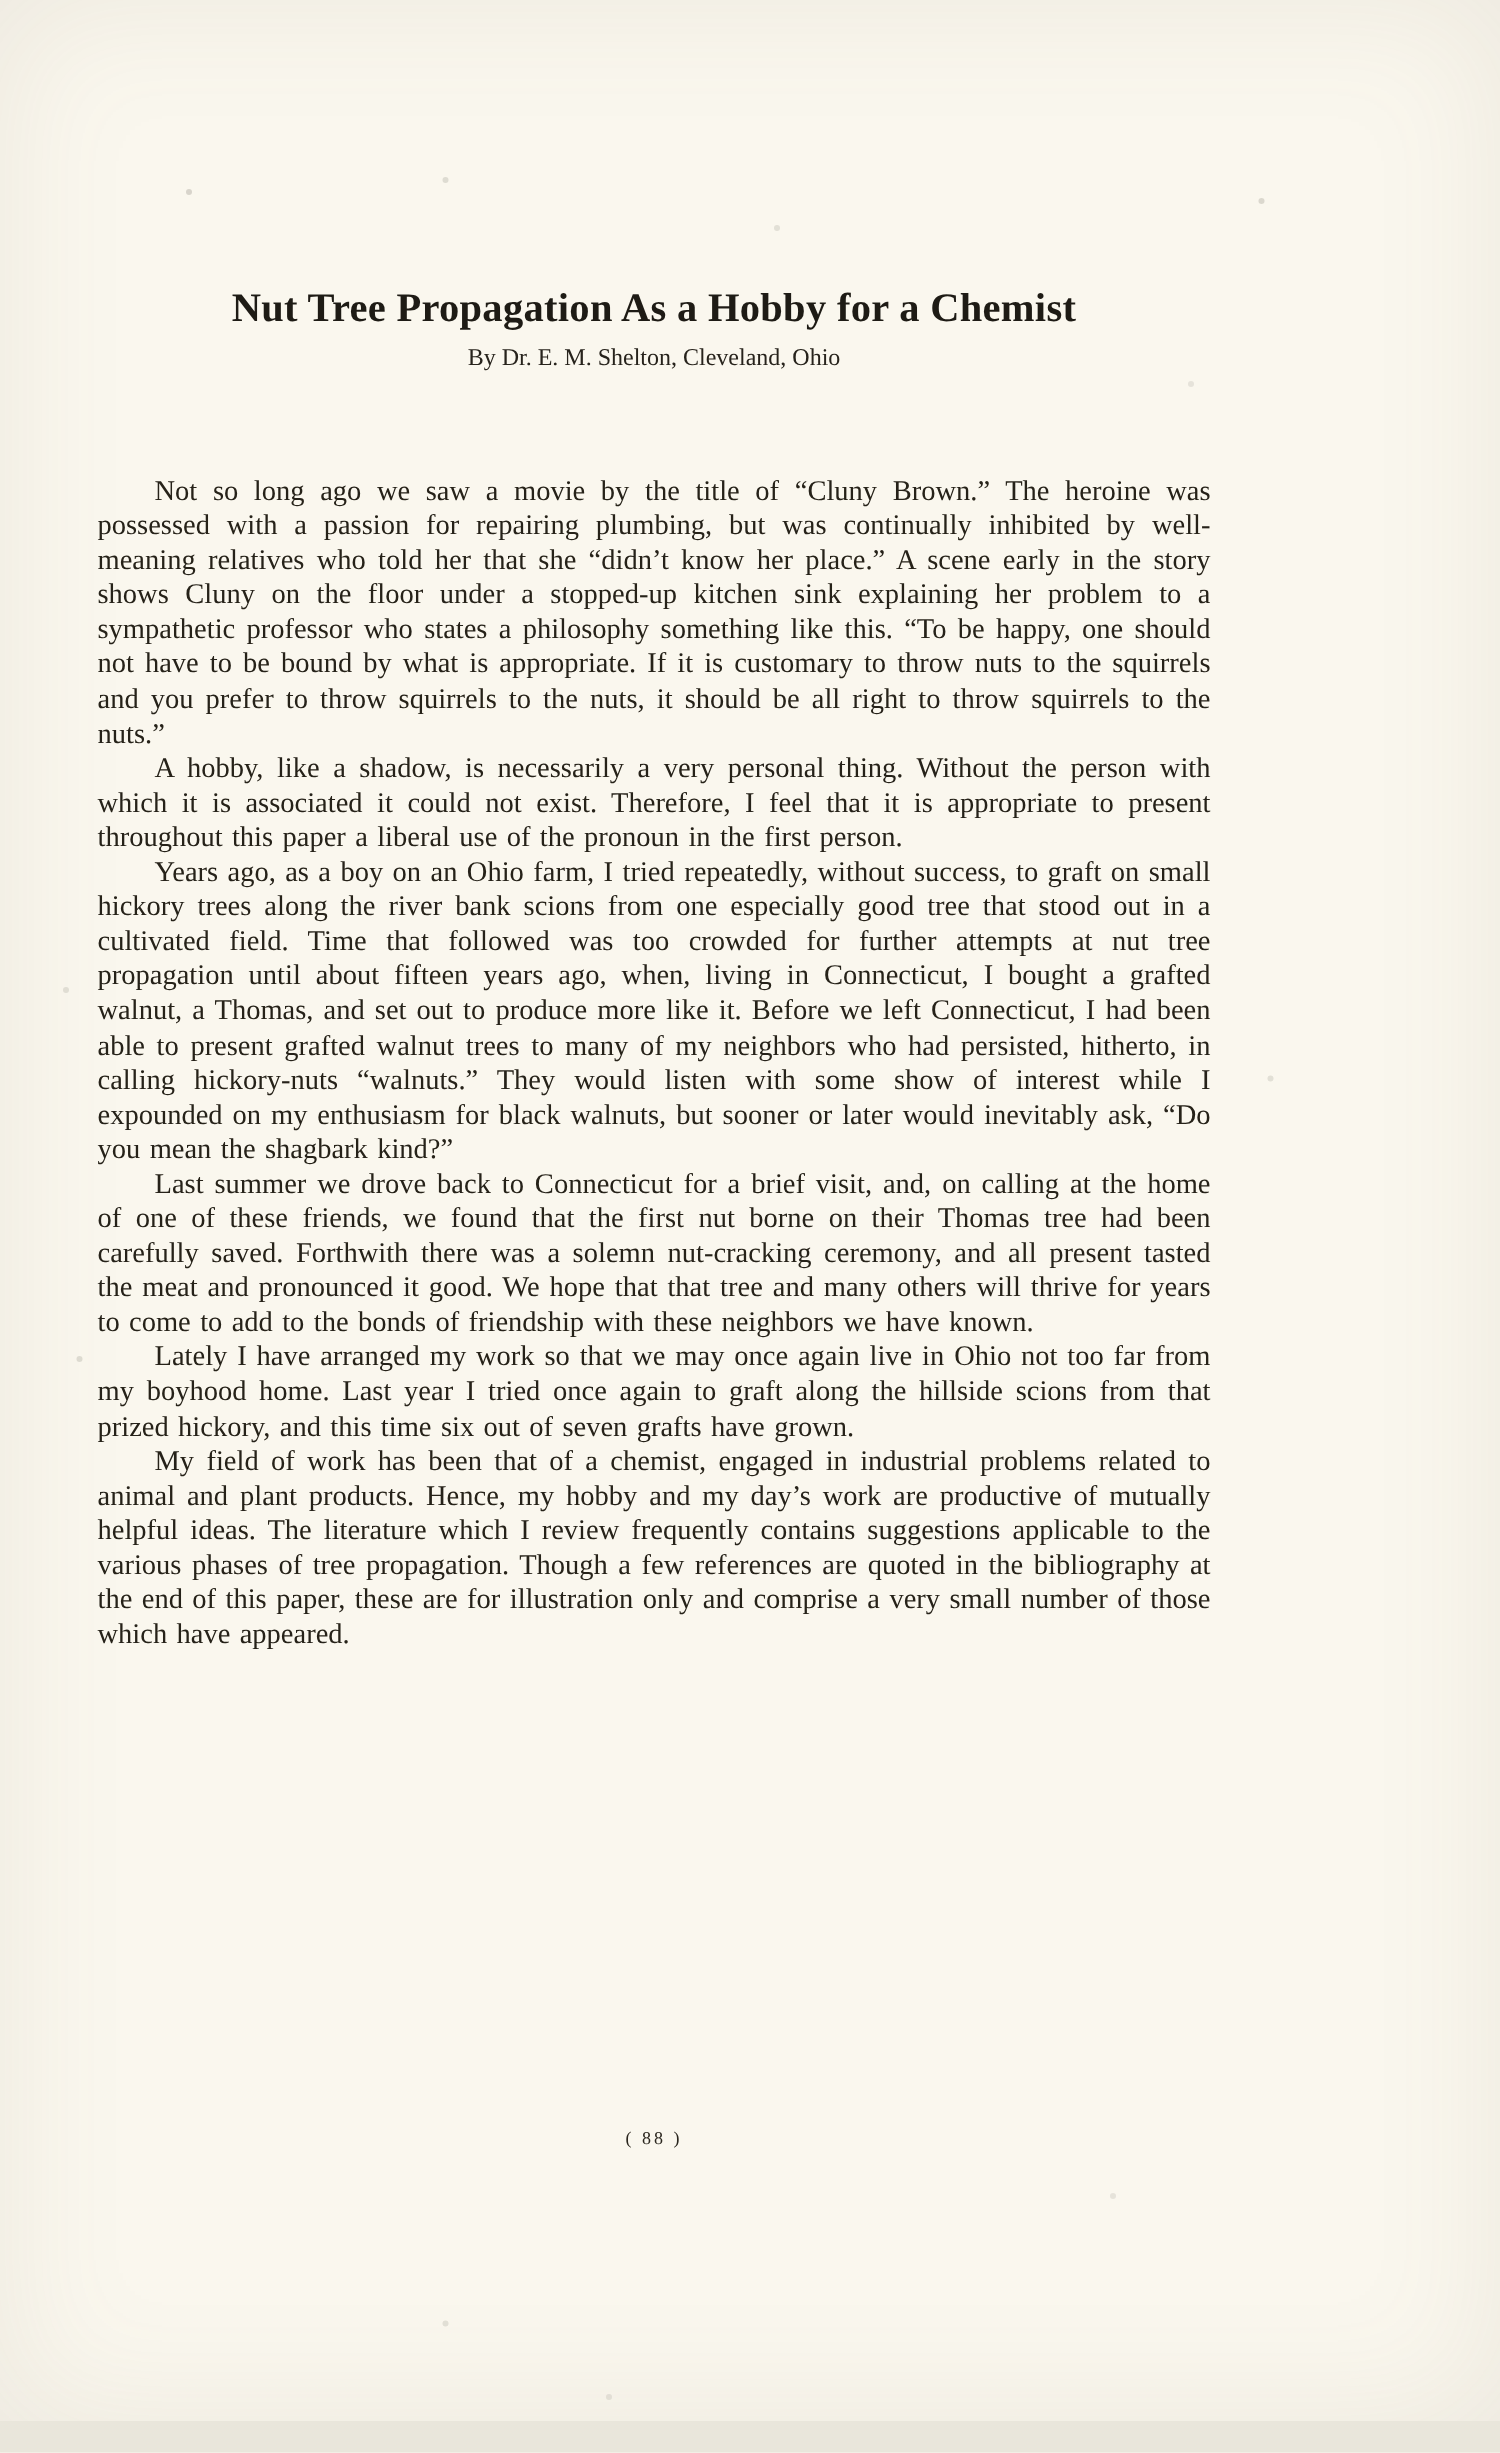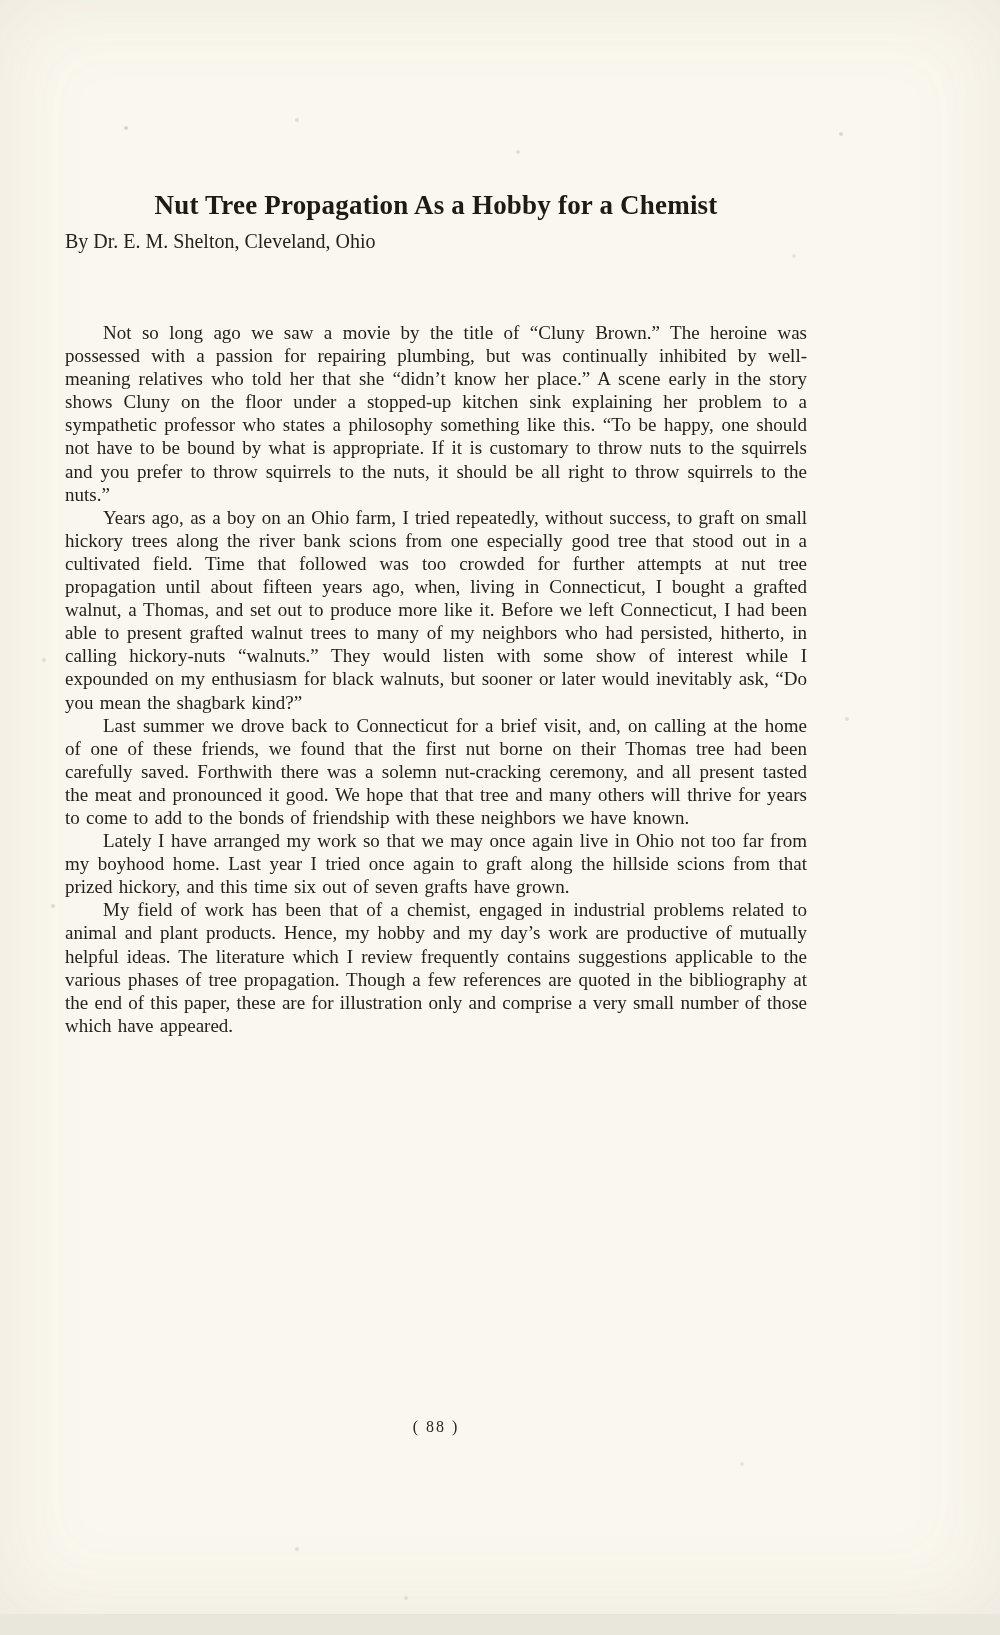--- a/index.html
+++ b/index.html
@@ -27,22 +27,22 @@
   .title {
     margin: 0;
     text-align: center;
     font-size: 27px;
     font-weight: bold;
     letter-spacing: 0.2px;
     color: #1e1b15;
   }
   .byline {
     margin-top: 9px;
-    text-align: left;
-    font-size: 20px;
+    text-align: center;
+    font-size: 16px;
     color: #27231c;
   }
   .body-text {
     margin-top: 68px;
     font-size: 19px;
     line-height: 23.1px;
     text-align: justify;
     color: #262219;
   }
   .body-text p {
@@ -50,21 +50,21 @@
     padding: 0;
     text-indent: 38px;
     word-spacing: 1.5px;
   }
   .page-number {
     position: absolute;
     left: 65px;
     width: 742px;
     top: 1418px;
     text-align: center;
-    font-size: 16px;
+    font-size: 12px;
     letter-spacing: 2px;
     color: #2a261e;
   }
   
   .scan-specks {
     position: absolute;
     top: 0; left: 0;
     width: 2px; height: 2px;
     border-radius: 50%;
     background: transparent;
@@ -88,20 +88,21 @@
 <div class="page">
   <div class="scan-specks"></div>
 
   <div class="content">
     <h1 class="title">Nut Tree Propagation As a Hobby for a Chemist</h1>
 
     <div class="byline">By Dr. E. M. Shelton, Cleveland, Ohio</div>
 
     <div class="body-text">
       <p>Not so long ago we saw a movie by the title of “Cluny Brown.” The heroine was possessed with a passion for repairing plumbing, but was continually inhibited by well-meaning relatives who told her that she “didn’t know her place.” A scene early in the story shows Cluny on the floor under a stopped-up kitchen sink explaining her problem to a sympathetic professor who states a philosophy something like this. “To be happy, one should not have to be bound by what is appropriate. If it is customary to throw nuts to the squirrels and you prefer to throw squirrels to the nuts, it should be all right to throw squirrels to the nuts.”</p>
+      <p>A hobby, like a shadow, is necessarily a very personal thing. Without the person with which it is associated it could not exist. Therefore, I feel that it is appropriate to present throughout this paper a liberal use of the pronoun in the first person.</p>
       <p>Years ago, as a boy on an Ohio farm, I tried repeatedly, without success, to graft on small hickory trees along the river bank scions from one especially good tree that stood out in a cultivated field. Time that followed was too crowded for further attempts at nut tree propagation until about fifteen years ago, when, living in Connecticut, I bought a grafted walnut, a Thomas, and set out to produce more like it. Before we left Connecticut, I had been able to present grafted walnut trees to many of my neighbors who had persisted, hitherto, in calling hickory-nuts “walnuts.” They would listen with some show of interest while I expounded on my enthusiasm for black walnuts, but sooner or later would inevitably ask, “Do you mean the shagbark kind?”</p>
       <p>Last summer we drove back to Connecticut for a brief visit, and, on calling at the home of one of these friends, we found that the first nut borne on their Thomas tree had been carefully saved. Forthwith there was a solemn nut-cracking ceremony, and all present tasted the meat and pronounced it good. We hope that that tree and many others will thrive for years to come to add to the bonds of friendship with these neighbors we have known.</p>
       <p>Lately I have arranged my work so that we may once again live in Ohio not too far from my boyhood home. Last year I tried once again to graft along the hillside scions from that prized hickory, and this time six out of seven grafts have grown.</p>
       <p>My field of work has been that of a chemist, engaged in industrial problems related to animal and plant products. Hence, my hobby and my day’s work are productive of mutually helpful ideas. The literature which I review frequently contains suggestions applicable to the various phases of tree propagation. Though a few references are quoted in the bibliography at the end of this paper, these are for illustration only and comprise a very small number of those which have appeared.</p>
     </div>
   </div>
 
   <div class="page-number">( 88 )</div>
 </div>
 

